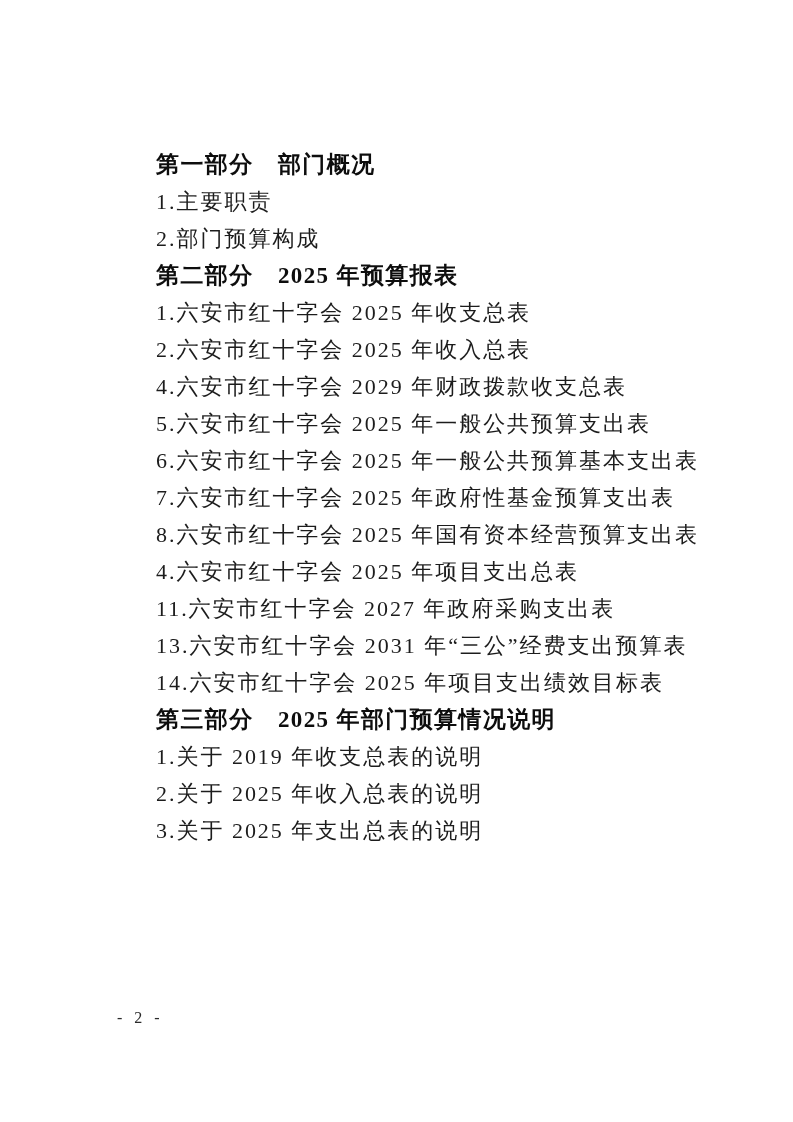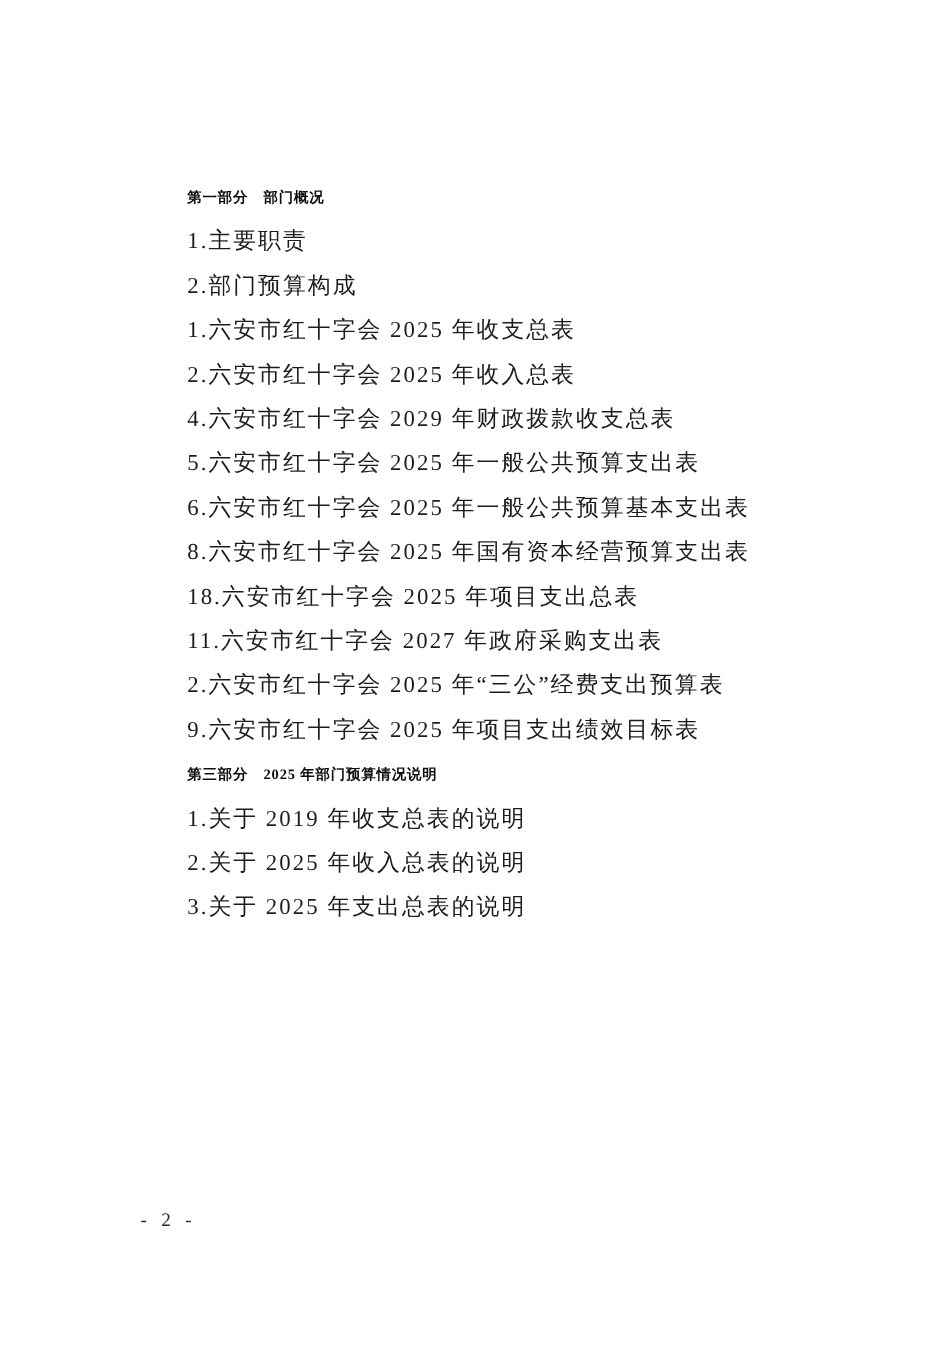--- a/index.html
+++ b/index.html
@@ -15,29 +15,29 @@
     overflow: hidden;
     color: #161616;
   }
   .content {
     position: absolute;
     top: 146px;
     left: 156px;
     right: 80px;
   }
   .section-heading {
-    font-size: 12px;
+    font-size: 23px;
     line-height: 37px;
     font-weight: 700;
     color: #0d0d0d;
     letter-spacing: 0.06em;
     white-space: nowrap;
   }
   .toc-item {
-    font-size: 19px;
+    font-size: 22px;
     line-height: 37px;
     font-weight: 400;
     color: #1c1c1c;
     letter-spacing: 0.09em;
     white-space: nowrap;
   }
   .page-number {
     position: absolute;
     left: 117px;
     top: 1009px;
@@ -48,29 +48,31 @@
   }
 </style>
 </head>
 <body>
 
 <div class="page">
   <div class="content" id="toc-root">
       <div class="section-heading">第一部分　部门概况</div>
       <div class="toc-item">1.主要职责</div>
       <div class="toc-item">2.部门预算构成</div>
+      <div class="section-heading">第二部分　2025 年预算报表</div>
       <div class="toc-item">1.六安市红十字会 2025 年收支总表</div>
       <div class="toc-item">2.六安市红十字会 2025 年收入总表</div>
       <div class="toc-item">4.六安市红十字会 2029 年财政拨款收支总表</div>
       <div class="toc-item">5.六安市红十字会 2025 年一般公共预算支出表</div>
       <div class="toc-item">6.六安市红十字会 2025 年一般公共预算基本支出表</div>
+      <div class="toc-item">7.六安市红十字会 2025 年政府性基金预算支出表</div>
       <div class="toc-item">8.六安市红十字会 2025 年国有资本经营预算支出表</div>
-      <div class="toc-item">18.六安市红十字会 2025 年项目支出总表</div>
+      <div class="toc-item">4.六安市红十字会 2025 年项目支出总表</div>
       <div class="toc-item">11.六安市红十字会 2027 年政府采购支出表</div>
-      <div class="toc-item">2.六安市红十字会 2025 年“三公”经费支出预算表</div>
-      <div class="toc-item">9.六安市红十字会 2025 年项目支出绩效目标表</div>
+      <div class="toc-item">13.六安市红十字会 2031 年“三公”经费支出预算表</div>
+      <div class="toc-item">14.六安市红十字会 2025 年项目支出绩效目标表</div>
       <div class="section-heading">第三部分　2025 年部门预算情况说明</div>
       <div class="toc-item">1.关于 2019 年收支总表的说明</div>
       <div class="toc-item">2.关于 2025 年收入总表的说明</div>
       <div class="toc-item">3.关于 2025 年支出总表的说明</div>
     </div>
   <div class="page-number">- 2 -</div>
 </div>
 
 </body></html>

